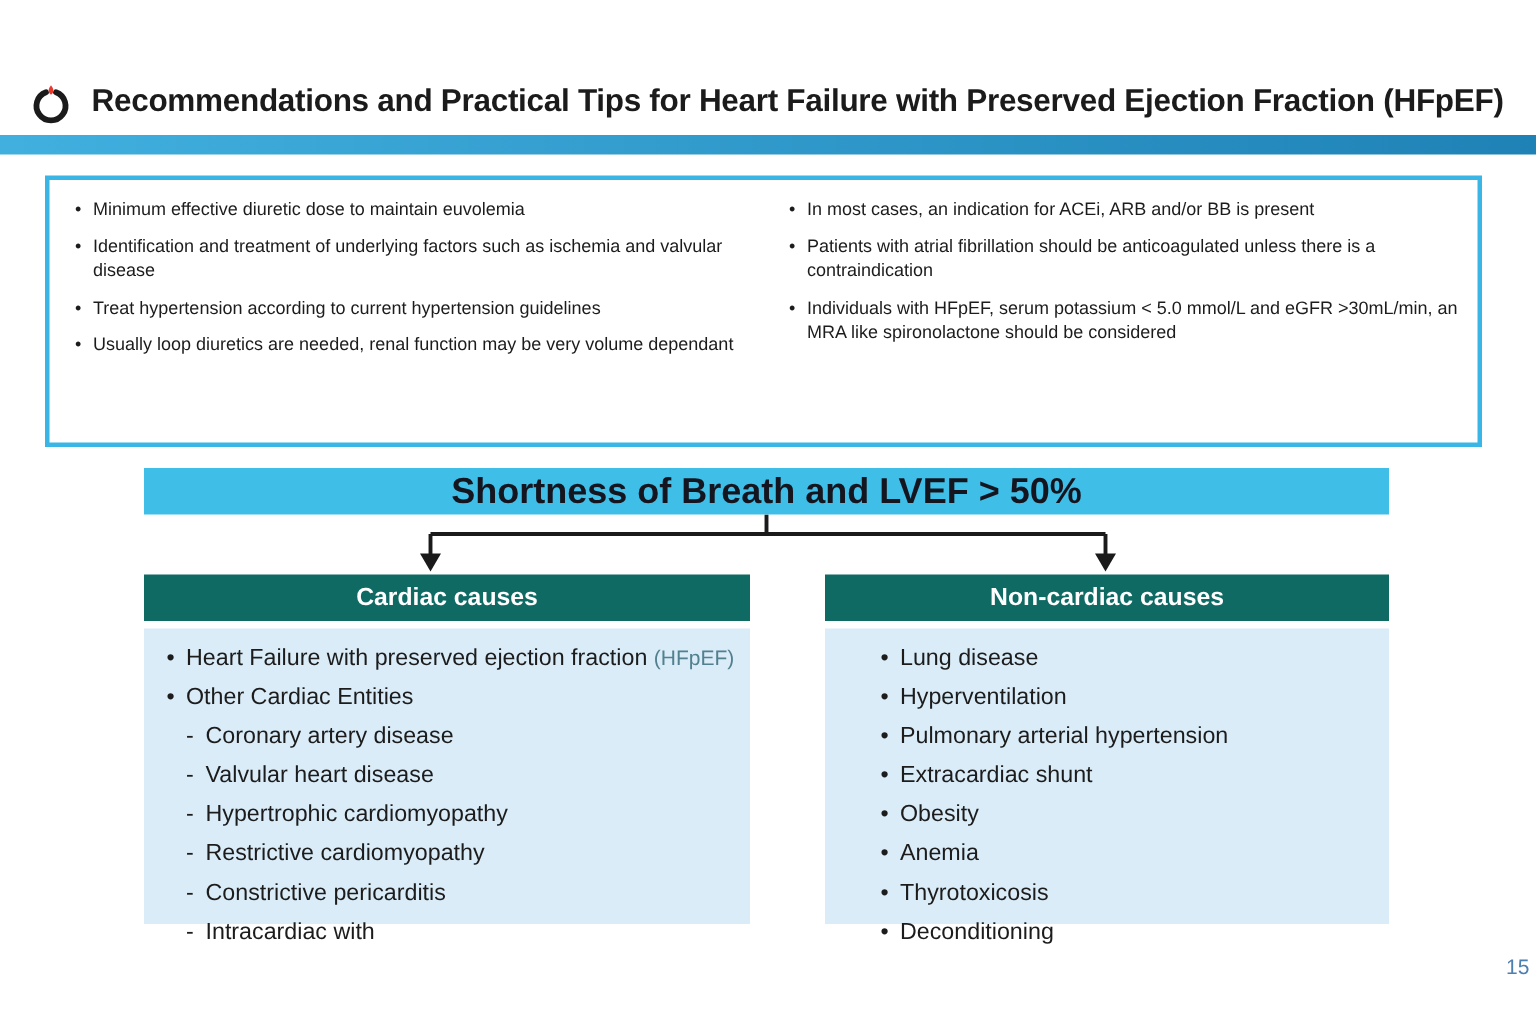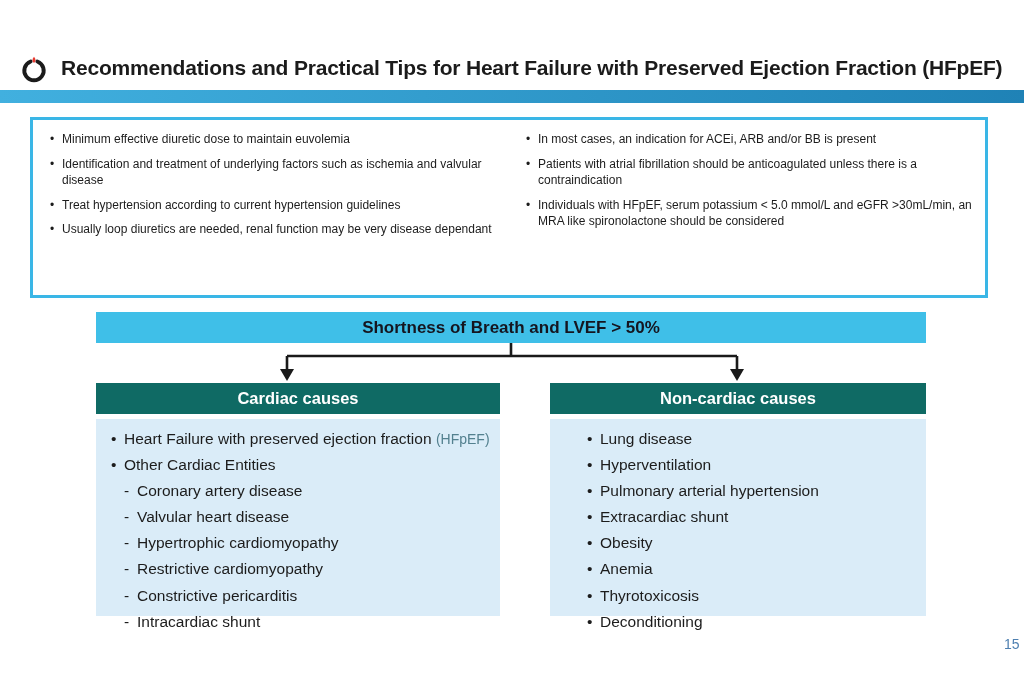--- a/index.html
+++ b/index.html
@@ -30,21 +30,21 @@
   .rec-list { list-style:none; }
   .rec-list li {
     position:relative; padding-left:13px; margin-bottom:8px;
     font-size:12px; line-height:1.38; color:#1c1c1c;
   }
   .rec-list li::before { content:"\2022"; position:absolute; left:1px; top:0; color:#1c1c1c; }
 
   
   .flow-root {
     position:absolute; left:96px; top:312px; width:830px; height:31px;
-    background:#3fbfe8; color:#15151f; font-weight:bold; font-size:17px;
+    background:#3fbfe8; color:#15151f; font-weight:bold; font-size:24px;
     display:flex; align-items:center; justify-content:center;
   }
 
   
   .flow-connector { position:absolute; left:0; top:343px; width:1024px; height:40px; }
 
   
   .branch-header {
     position:absolute; top:383px; height:31px; background:#0f6a64; color:#ffffff;
     font-weight:bold; font-size:16.5px; display:flex; align-items:center; justify-content:center;
@@ -83,21 +83,21 @@
   </span>
   <h1 class="slide-title">Recommendations and Practical Tips for Heart Failure with Preserved Ejection Fraction (HFpEF)</h1>
   <div class="title-rule"></div>
 
   <div class="rec-box">
     <div class="rec-col">
       <ul class="rec-list">
         <li>Minimum effective diuretic dose to maintain euvolemia</li>
         <li>Identification and treatment of underlying factors such as ischemia and valvular disease</li>
         <li>Treat hypertension according to current hypertension guidelines</li>
-        <li>Usually loop diuretics are needed, renal function may be very disease dependant</li>
+        <li>Usually loop diuretics are needed, renal function may be very volume dependant</li>
       </ul>
     </div>
     <div class="rec-col">
       <ul class="rec-list">
         <li>In most cases, an indication for ACEi, ARB and/or BB is present</li>
         <li>Patients with atrial fibrillation should be anticoagulated unless there is a contraindication</li>
         <li>Individuals with HFpEF, serum potassium &lt; 5.0 mmol/L and eGFR &gt;30mL/min, an MRA like spironolactone should be considered</li>
       </ul>
     </div>
   </div>
@@ -120,21 +120,21 @@
       <li class="lvl1">
         <span>Heart Failure with preserved ejection fraction</span>
         <span class="suffix-note">(HFpEF)</span>
       </li>
       <li class="lvl1">Other Cardiac Entities</li>
       <li class="lvl2">Coronary artery disease</li>
       <li class="lvl2">Valvular heart disease</li>
       <li class="lvl2">Hypertrophic cardiomyopathy</li>
       <li class="lvl2">Restrictive cardiomyopathy</li>
       <li class="lvl2">Constrictive pericarditis</li>
-      <li class="lvl2">Intracardiac shunt</li>
+      <li class="lvl2">Intracardiac with</li>
     </ul>
   </div>
 
   <div class="branch-header right">
     <span>Non-cardiac causes</span>
   </div>
   <div class="branch-panel right">
     <ul class="cause-list">
       <li class="lvl1">Lung disease</li>
       <li class="lvl1">Hyperventilation</li>

